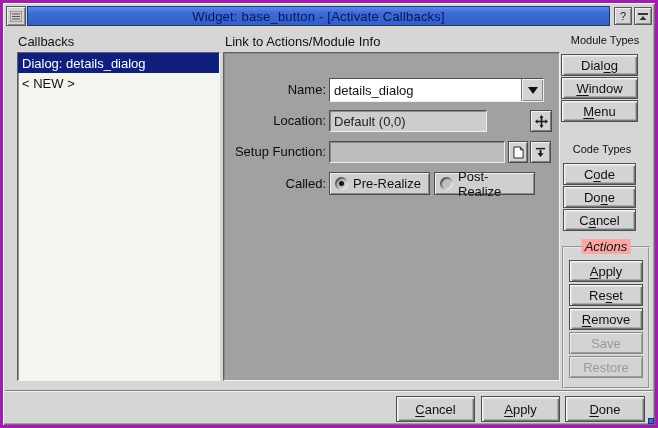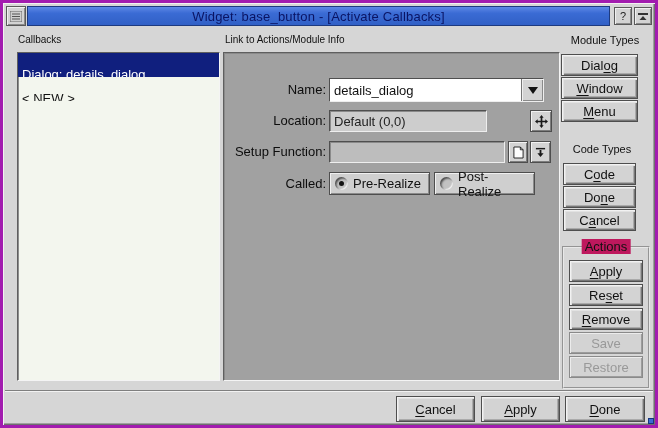--- a/index.html
+++ b/index.html
@@ -18,35 +18,35 @@
   .title-strip{flex:1;display:flex;align-items:center;justify-content:center;
     background:linear-gradient(180deg,#5e88e6 0%,#3a6bd4 35%,#3160c6 100%);
     border:1px solid #1d3a80;}
   .title-text{font-size:13px;color:#0a1464;letter-spacing:.2px;white-space:nowrap;overflow:hidden;}
   .tb-right{display:flex;align-items:center;gap:2px;padding-left:4px;}
   .tb-btn{width:18px;height:18px;display:flex;align-items:center;justify-content:center;
     background:#d3d3d3;border:1px solid #5a5a5a;
     box-shadow:inset 1px 1px 0 #f0f0f0,inset -1px -1px 0 #8a8a8a;
     font-size:11px;color:#222;cursor:pointer;}
   
-  .lbl{font-size:10px;color:#111;}
+  .lbl{font-size:13px;color:#111;}
   .btn{
     position:absolute;display:flex;align-items:center;justify-content:center;
     font-size:13px;color:#111;background:#d3d3d3;border:1px solid #4e4e4e;
     box-shadow:inset 1px 1px 0 #f2f2f2,inset 2px 2px 0 #e2e2e2,inset -1px -1px 0 #777,inset -2px -2px 0 #aaa;
     cursor:pointer;white-space:nowrap;}
   .btn u{text-decoration:underline;text-underline-offset:2px;}
   .btn.disabled{color:#999;border-color:#8a8a8a;cursor:default;
     box-shadow:inset 1px 1px 0 #ececec,inset -1px -1px 0 #9c9c9c;}
   .sunken{border:1px solid;border-color:#5f5f5f #f4f4f4 #f4f4f4 #5f5f5f;
     box-shadow:inset 1px 1px 0 #8d8d8d;}
   
   .cb-label{position:absolute;left:15px;top:31px;}
   .listbox{position:absolute;left:14px;top:49px;width:203px;height:329px;background:#f3f6ee;}
-  .list-item{height:20px;line-height:20px;font-size:13px;color:#111;padding:12px 4px;white-space:nowrap;overflow:hidden;cursor:pointer;}
+  .list-item{height:20px;line-height:20px;font-size:13px;color:#111;padding:1px 4px;white-space:nowrap;overflow:hidden;cursor:pointer;}
   .list-item.sel{background:#101f7e;color:#fff;}
   
   .info-label{position:absolute;left:222px;top:31px;}
   .panel{position:absolute;left:220px;top:49px;width:337px;height:329px;background:#a1a1a1;
     border:1px solid;border-color:#5f5f5f #f4f4f4 #f4f4f4 #5f5f5f;box-shadow:inset 1px 1px 0 #8a8a8a;}
   .row-label{position:absolute;left:2px;width:100px;text-align:right;font-size:13px;color:#0d0d0d;}
   .combo{position:absolute;left:105px;top:25px;width:215px;height:24px;display:flex;
     border:1px solid;border-color:#4f4f4f #eee #eee #4f4f4f;background:#fff;}
   .combo input{flex:1;border:0;outline:0;background:#fff;font-size:13px;color:#111;padding:0 4px;min-width:0;}
   .combo-arrow{width:22px;display:flex;align-items:center;justify-content:center;background:#d3d3d3;
@@ -62,22 +62,22 @@
     box-shadow:inset 1px 1px 0 #f2f2f2,inset -1px -1px 0 #7d7d7d;cursor:pointer;}
   .radio-box{position:absolute;top:119px;height:23px;width:101px;display:flex;align-items:center;gap:5px;
     padding:0 5px;background:#cfcfcf;border:1px solid #4e4e4e;
     box-shadow:inset 1px 1px 0 #f0f0f0,inset -1px -1px 0 #8a8a8a;font-size:13px;color:#111;cursor:pointer;}
   .radio{width:13px;height:13px;border-radius:50%;background:#c2c2c2;flex:0 0 auto;
     box-shadow:inset 1.5px 1.5px 2px #4d4d4d,inset -1px -1px 1px #f2f2f2;display:flex;align-items:center;justify-content:center;}
   .radio.sel::after{content:"";width:5px;height:5px;border-radius:50%;background:#141414;}
   
   .col-label{position:absolute;width:92px;text-align:center;font-size:11px;color:#111;}
   .groupbox{position:absolute;left:559px;top:243px;width:88px;height:143px;border:2px groove #e8e8e8;}
-  .group-label{position:absolute;top:-9px;left:50%;transform:translateX(-50%);background:#be185d;
-    padding:0 3px;font-size:13px;color:#111;white-space:nowrap;}
+  .group-label{position:absolute;top:-9px;left:50%;transform:translateX(-50%);background:#fca5a5;
+    padding:0 3px;font-size:13px;color:#111;white-space:nowrap;font-style:italic;}
   
   .separator{position:absolute;left:2px;right:2px;top:387px;height:2px;
     border-top:1px solid #7f7f7f;border-bottom:1px solid #f2f2f2;}
   .resize-nub{position:absolute;right:1px;bottom:1px;width:6px;height:6px;background:#3a6bd4;border:1px solid #16367e;}
   svg{display:block;}
 </style>
 </head>
 <body>
 
 <div class="window">

